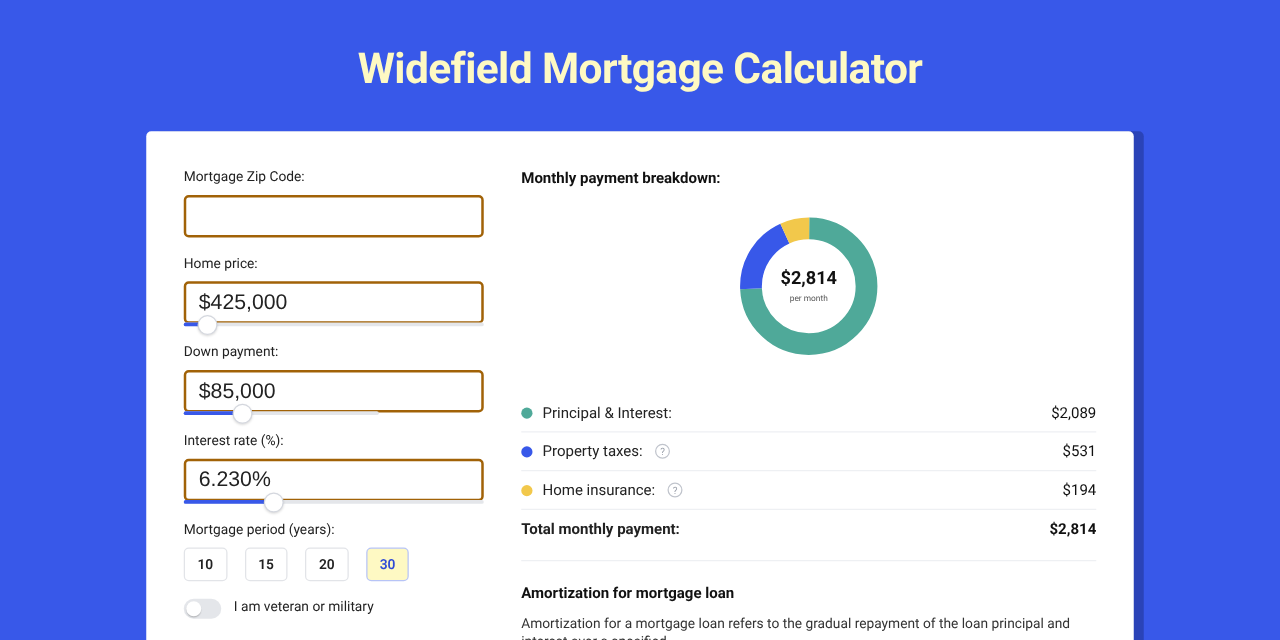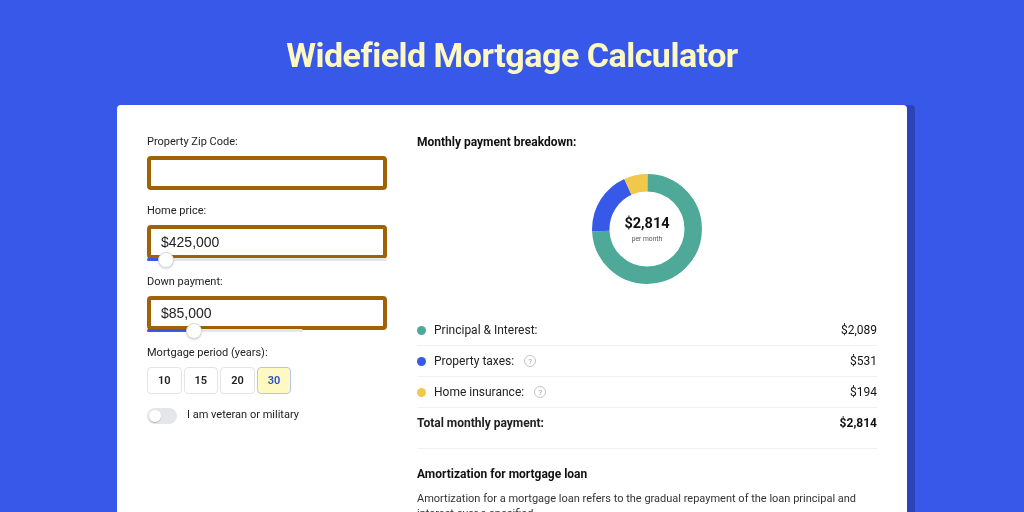--- a/index.html
+++ b/index.html
@@ -33,24 +33,24 @@
 
   .field-label {
     font-size: 11px;
     color: #222;
     margin-bottom: 8px;
   }
 
   .text-input {
     width: 100%;
     height: 34px;
-    border: 4px solid #a16207;
+    border: 2px solid #a16207;
     border-radius: 4px;
     padding: 0 10px;
-    font-size: 14px;
+    font-size: 17px;
     color: #222;
     background: #fff;
   }
 
   .group { margin-bottom: 14px; position: relative; }
 
   .slider-track {
     height: 3px;
     background: #e4e6ea;
     border-radius: 2px;
@@ -70,21 +70,21 @@
     border: 1px solid #d4d7de;
     border-radius: 50%;
     transform: translate(-50%, -50%);
     box-shadow: 0 1px 2px rgba(0,0,0,0.15);
   }
 
   .row { display: flex; gap: 8px; }
   .row .col1 { flex: 2; }
   .row .col2 { flex: 1; }
 
-  .pill-row { display: flex; gap: 2px; margin-top: 6px; }
+  .pill-row { display: flex; gap: 14px; margin-top: 6px; }
   .pill {
     border: 1px solid #e2e4e8;
     border-radius: 4px;
     font-size: 11px;
     font-weight: 600;
     color: #222;
     padding: 6px 10px;
     background: #fff;
     cursor: pointer;
     text-align: center;
@@ -147,21 +147,21 @@
 </head>
 <body>
 
 <div class="page-title">Widefield Mortgage Calculator</div>
 
 <div class="outer-card">
 
   <div class="left-col">
 
     <div class="group">
-      <div class="field-label">Property Zip Code:</div>
+      <div class="field-label">Mortgage Zip Code:</div>
       <input class="text-input" value="" style="">
     </div>
 
     <div class="group">
       <div class="field-label">Home price:</div>
       <input class="text-input" value="$425,000" style="">
       <div class="slider-track">
         <div class="slider-fill" style="width:8%"></div>
         <div class="slider-thumb" style="left:8%"></div>
       </div>
@@ -171,20 +171,28 @@
       <div class="field-label">Down payment:</div>
       <div class="row">
         <div class="col1"><input class="text-input" value="$85,000" style=""></div>
       </div>
       <div class="slider-track" style="width:65%;">
         <div class="slider-fill" style="width:30%"></div>
         <div class="slider-thumb" style="left:30%"></div>
       </div>
     </div>
 
+    <div class="group">
+      <div class="field-label">Interest rate (%):</div>
+      <input class="text-input" value="6.230%" style="">
+      <div class="slider-track">
+        <div class="slider-fill" style="width:30%"></div>
+        <div class="slider-thumb" style="left:30%"></div>
+      </div>
+    </div>
 
     <div class="group">
       <div class="field-label">Mortgage period (years):</div>
       <div class="pill-row">
         <div class="pill">10</div>
         <div class="pill">15</div>
         <div class="pill">20</div>
         <div class="pill selected">30</div>
       </div>
     </div>

